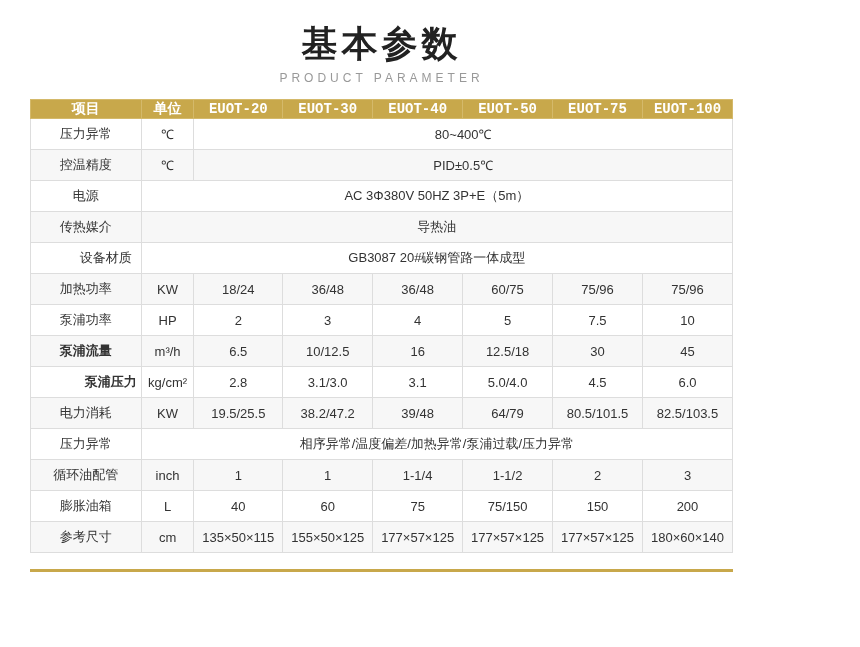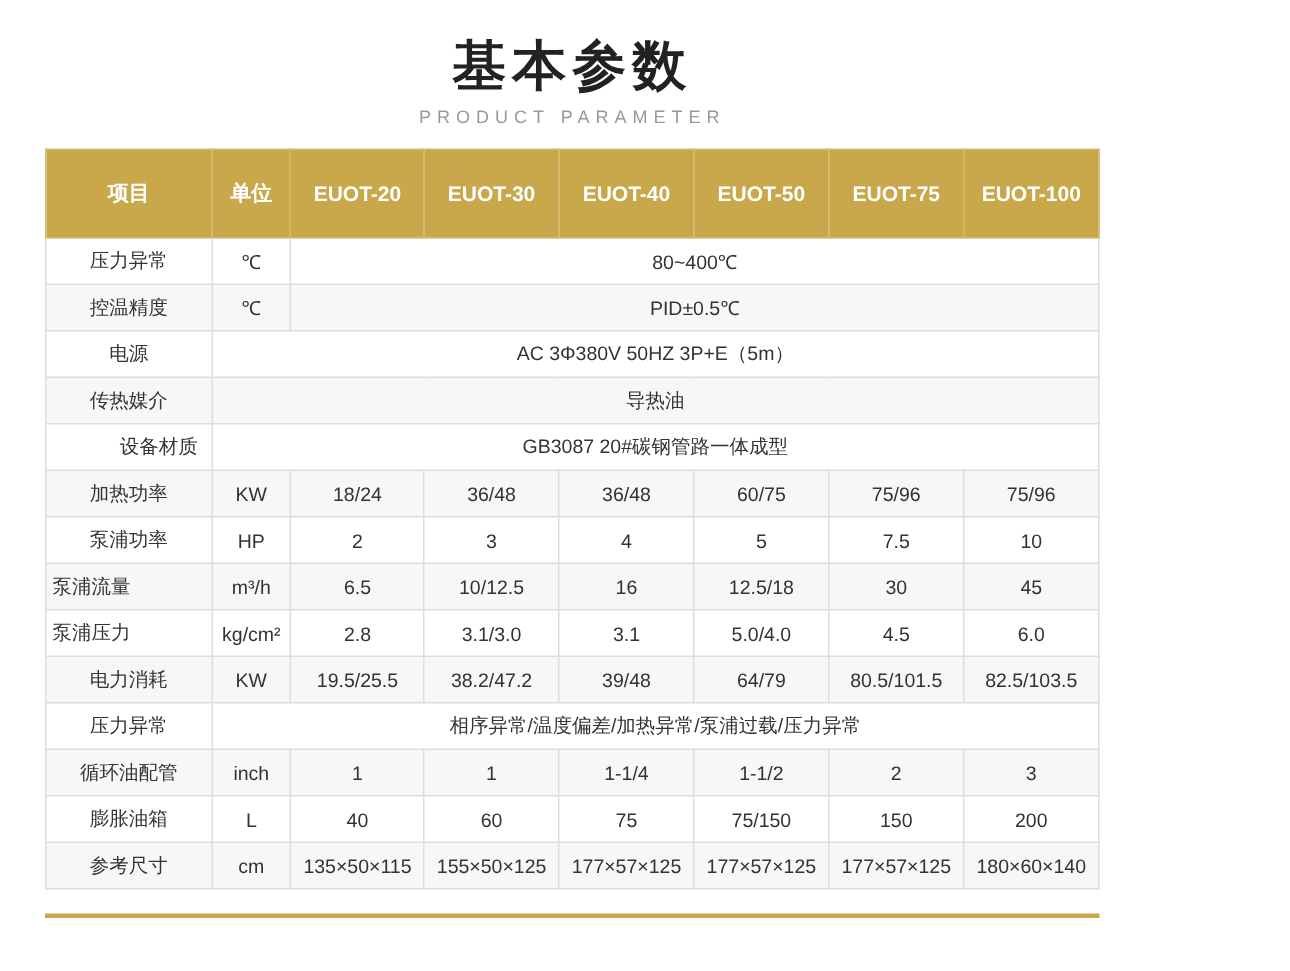--- a/index.html
+++ b/index.html
@@ -34,23 +34,24 @@
       width: 100%;
       border-collapse: collapse;
       margin-top: 14px;
       font-size: 13px;
     }
     thead tr th {
       background: #c8a84b;
       color: #fff;
       font-weight: bold;
       text-align: center;
-      padding: 20px 4px;
+      padding: 0 4px;
       border: 1px solid #d4b96a;
       font-size: 14px;
+      font-family: Liberation Mono, monospace;
     }
     tbody tr td {
       border: 1px solid #ddd;
       text-align: center;
       padding: 6px 4px;
       color: #333;
     }
     tbody tr:nth-child(even) td {
       background: #f7f7f7;
     }
@@ -122,31 +123,31 @@
           <td style="text-align: center; font-weight: normal;">泵浦功率</td>
           <td>HP</td>
           <td>2</td>
           <td>3</td>
           <td>4</td>
           <td>5</td>
           <td>7.5</td>
           <td>10</td>
         </tr>
         <tr>
-          <td style="text-align: left; font-weight: normal;">泵浦流量</td>
+          <td style="text-align: center; font-weight: bold;">泵浦流量</td>
           <td>m³/h</td>
           <td>6.5</td>
           <td>10/12.5</td>
           <td>16</td>
           <td>12.5/18</td>
           <td>30</td>
           <td>45</td>
         </tr>
         <tr>
-          <td style="text-align: left; font-weight: normal; margin-left: 48px;">泵浦压力</td>
+          <td style="text-align: right; font-weight: bold; margin-left: 48px;">泵浦压力</td>
           <td>kg/cm²</td>
           <td>2.8</td>
           <td>3.1/3.0</td>
           <td>3.1</td>
           <td>5.0/4.0</td>
           <td>4.5</td>
           <td>6.0</td>
         </tr>
         <tr>
           <td style="text-align: center; font-weight: normal;">电力消耗</td>

